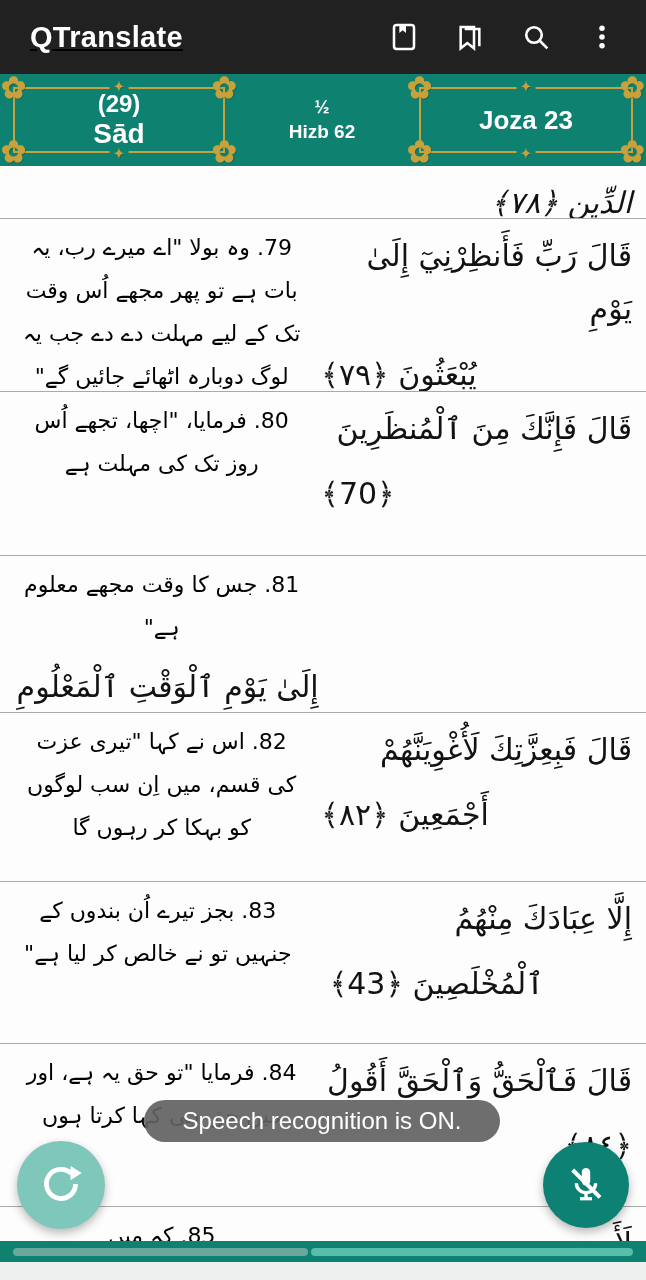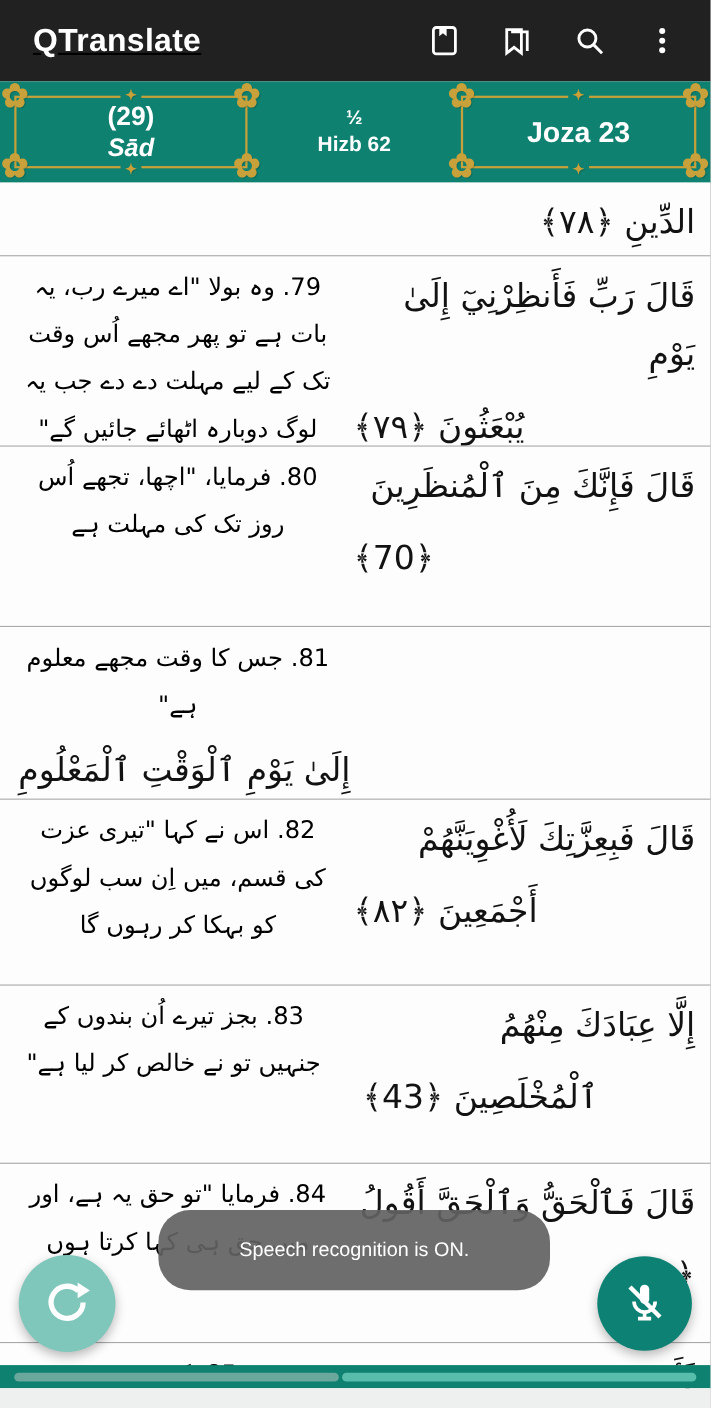--- a/index.html
+++ b/index.html
@@ -17,21 +17,21 @@
   .appbar .actions{display:flex;align-items:center;gap:14px;}
   .iconbtn{width:52px;height:52px;border:none;background:transparent;display:flex;align-items:center;justify-content:center;cursor:pointer;}
   .iconbtn svg{display:block;}
 
   
   .band{height:92px;background:var(--accent);display:flex;align-items:center;justify-content:space-between;padding:0 13px;}
   .frame{position:relative;height:66px;border:2px solid var(--gold);display:flex;flex-direction:column;align-items:center;justify-content:center;color:#fff;font-weight:700;cursor:pointer;background:transparent;}
   .frame.left{width:212px;}
   .frame.right{width:214px;}
   .frame .l1{font-size:24px;line-height:1.15;}
-  .frame .l2{font-size:23px;line-height:1.15;font-style:italic;}
+  .frame .l2{font-size:28px;line-height:1.15;}
   .frame .single{font-size:26px;}
   .orn{position:absolute;color:var(--gold);font-size:30px;line-height:1;pointer-events:none;text-shadow:1px 1px 0 rgba(0,0,0,.15);}
   .orn.tl{left:-14px;top:-16px;}
   .orn.tr{right:-14px;top:-16px;}
   .orn.bl{left:-14px;bottom:-16px;}
   .orn.br{right:-14px;bottom:-16px;}
   .orn.mt,.orn.mb{font-size:13px;left:50%;transform:translateX(-50%);background:var(--accent);padding:0 4px;}
   .orn.mt{top:-9px;}
   .orn.mb{bottom:-9px;}
   .hizb{color:#fff;font-weight:700;text-align:center;font-size:19px;line-height:1.35;}
@@ -39,25 +39,25 @@
 
   
   .list{background:var(--content-bg);}
   .row{display:flex;border-bottom:1px solid var(--divider);overflow:hidden;}
   .row:last-child{border-bottom:none;}
   .urdu{width:48.5%;direction:rtl;text-align:center;font-family:"DejaVu Sans",sans-serif;font-size:22px;line-height:1.95;color:#000;padding:8px 10px 0 20px;}
   .arabic{width:51.5%;direction:rtl;text-align:right;font-family:"DejaVu Sans",sans-serif;font-size:30px;line-height:1.78;color:#121212;padding:10px 14px 0 8px;}
   .arabic .a2{text-align:left;margin-top:12px;}
   .arabic.frag .a2{text-align:right;margin-top:0;}
   .arabic.endright .a2{text-align:right;}
-  .h78{height:67px;} .h79{height:173px;} .h80{height:164px;} .h81{height:157px;flex-direction:column;}
+  .h78{height:53px;font-style:italic;} .h79{height:173px;} .h80{height:164px;} .h81{height:157px;flex-direction:column;}
   .h82{height:169px;} .h83{height:162px;gap:16px;} .h84{height:163px;} .h85{height:73px;border-bottom:none;}
 
   
-  .toast{position:absolute;left:144px;top:1100px;width:356px;height:73px;border-radius:29px;background:var(--toast-bg);color:#fff;font-size:18px;display:flex;align-items:center;justify-content:center;z-index:6;}
+  .toast{position:absolute;left:144px;top:1100px;width:356px;height:42px;border-radius:29px;background:var(--toast-bg);color:#fff;font-size:24px;display:flex;align-items:center;justify-content:center;z-index:6;}
 
   
   .fab{position:absolute;border:none;border-radius:50%;display:flex;align-items:center;justify-content:center;cursor:pointer;box-shadow:0 4px 10px rgba(0,0,0,.28);z-index:7;}
   .fab.left{left:17px;top:1141px;width:88px;height:88px;background:var(--fab-light);}
   .fab.right{left:543px;top:1142px;width:86px;height:86px;background:var(--accent-dark);}
 
   
   .seekbar{position:absolute;left:0;right:0;top:1241px;height:21px;background:var(--accent);z-index:5;display:flex;align-items:center;padding:0 13px;cursor:pointer;}
   .seekbar .track{display:flex;width:100%;gap:3px;height:8px;}
   .seekbar .seg{border-radius:4px;height:8px;}

